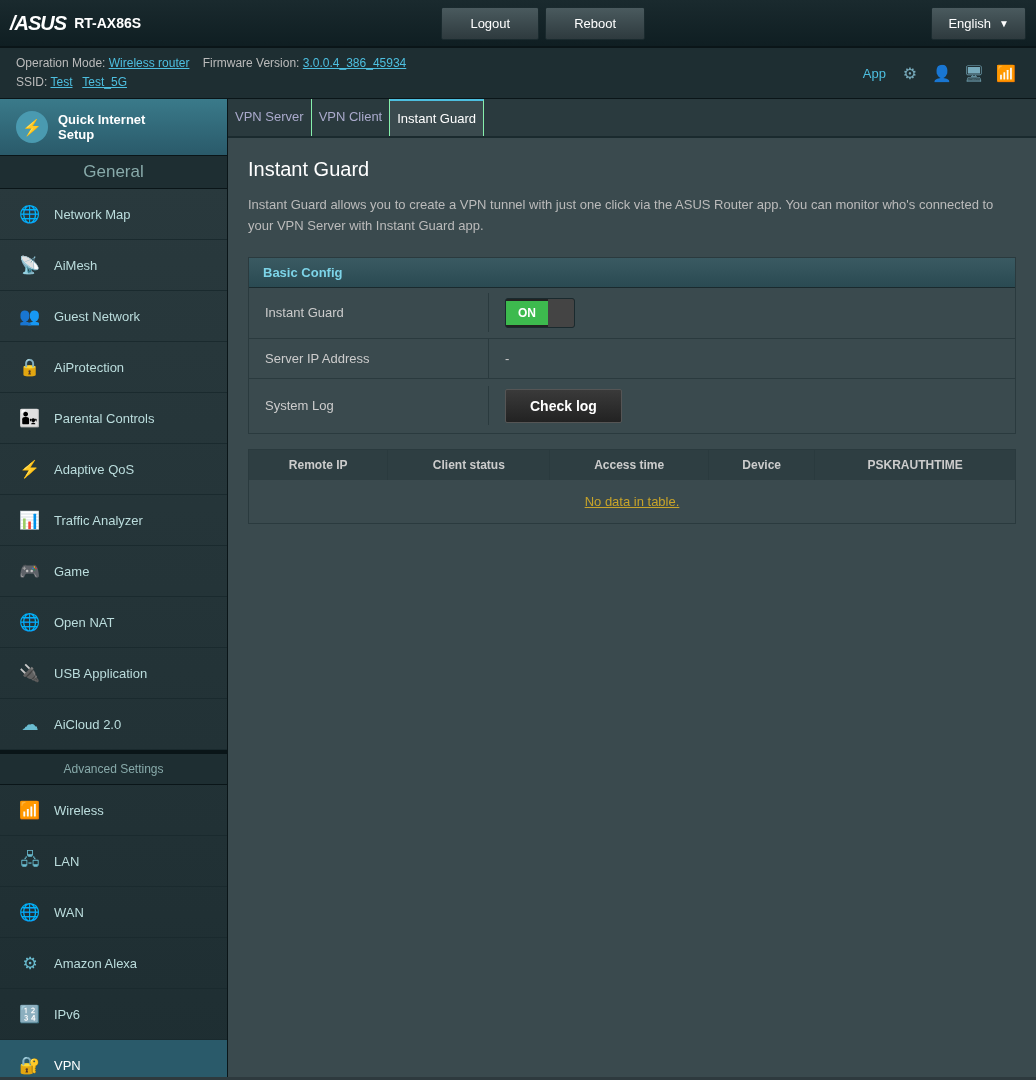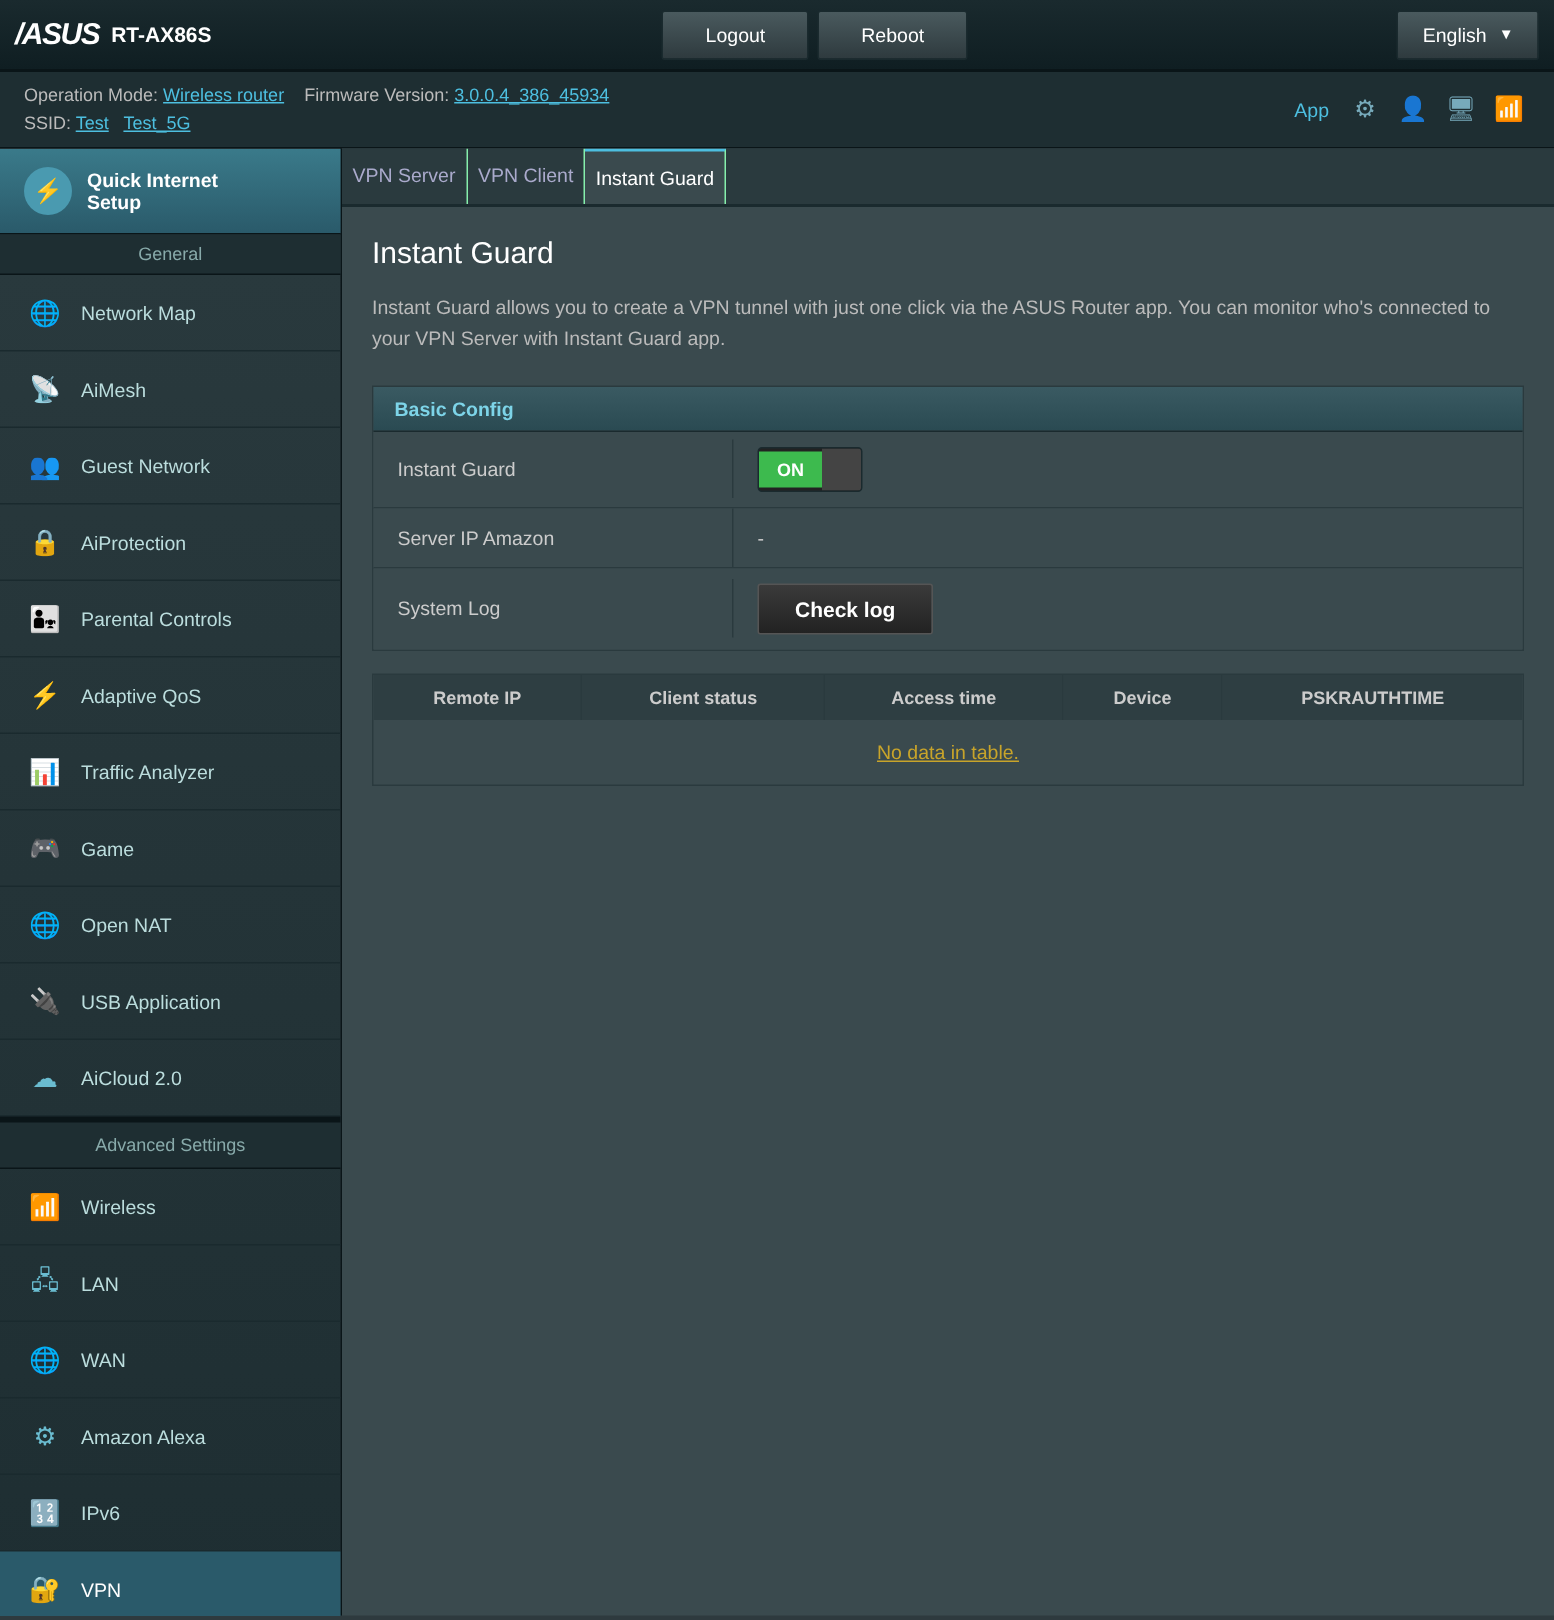--- a/index.html
+++ b/index.html
@@ -108,21 +108,21 @@
       display: flex; align-items: center; justify-content: center;
       margin-right: 10px;
       color: #fff;
       font-size: 16px;
     }
     #quick-setup .qs-label { color: #fff; font-size: 13px; font-weight: bold; }
 
     .section-header {
       background: #1e2e32;
       color: #8aa;
-      font-size: 12px;
+      font-size: 17px;
       padding: 6px 16px;
       border-bottom: 1px solid #0a1518;
       text-align: center;
     }
     .sidebar-item {
       display: flex;
       align-items: center;
       padding: 11px 16px;
       cursor: pointer;
       border-bottom: 1px solid #1a2a2e;
@@ -431,21 +431,21 @@
             <div class="toggle-container">
               <div class="toggle-on">
                 <div class="on-part">ON</div>
                 <div class="off-part"></div>
               </div>
             </div>
           </div>
         </div>
 
         <div class="config-row">
-          <div class="config-label">Server IP Amazon</div>
+          <div class="config-label">Server IP Address</div>
           <div class="config-value">-</div>
         </div>
 
         <div class="config-row">
           <div class="config-label">System Log</div>
           <div class="config-value">
             <button class="check-log-btn">Check log</button>
           </div>
         </div>
       </div>

